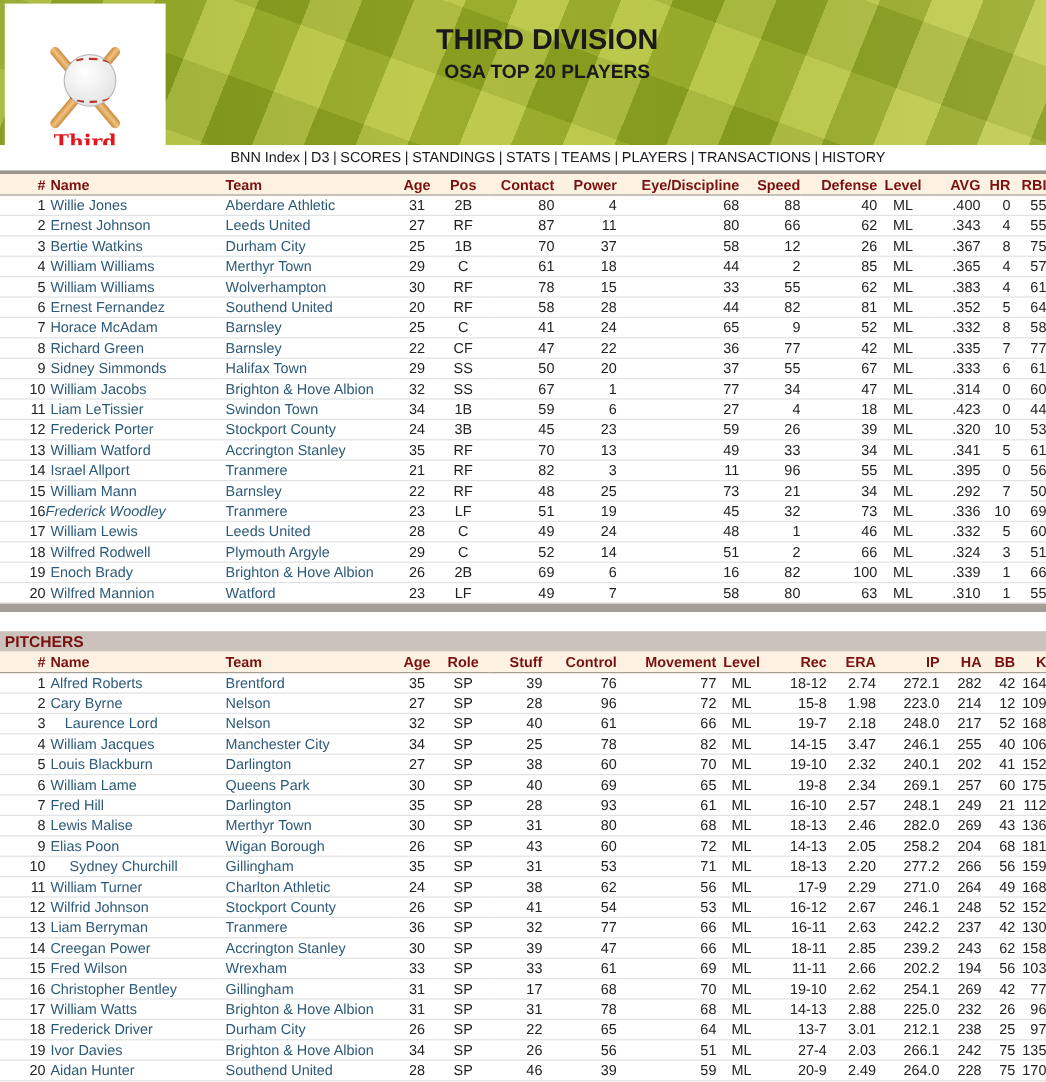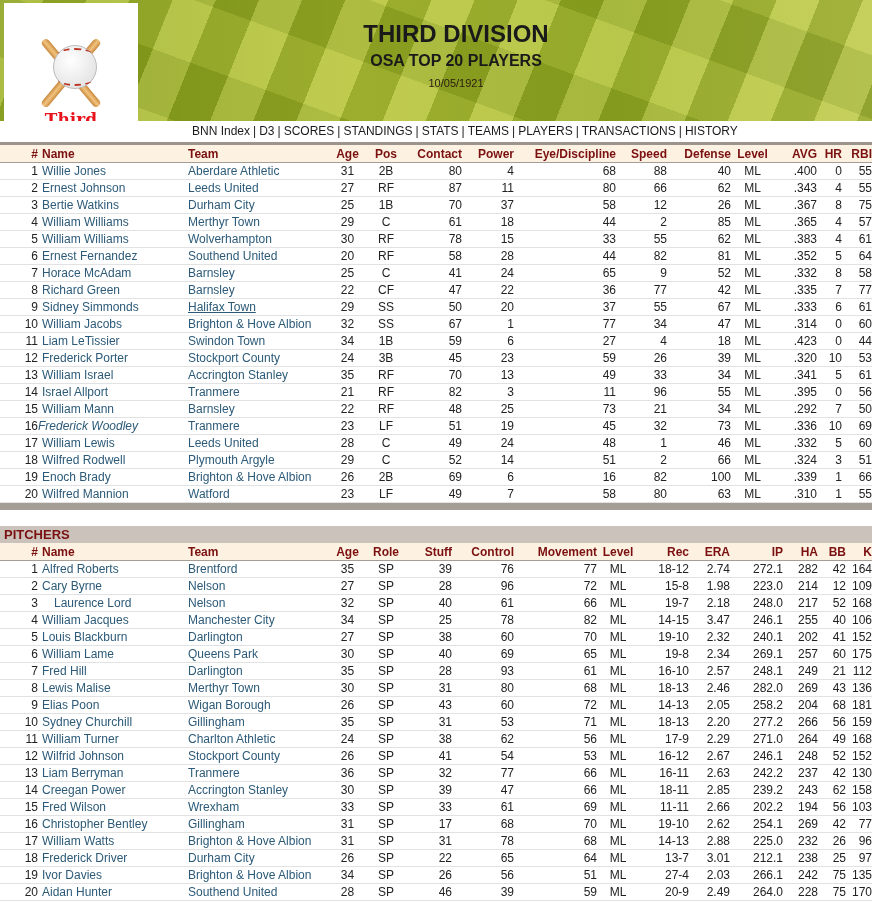--- a/index.html
+++ b/index.html
@@ -43,21 +43,20 @@
 
 <div class="header">
   <div class="logo">
     <div class="bat a"></div>
     <div class="bat b"></div>
     <div class="ball"></div>
     <div class="logo-bot">Third Division</div>
   </div>
   <div class="title">THIRD DIVISION</div>
   <div class="subtitle">OSA TOP 20 PLAYERS</div>
-  <div class="date">10/05/1921</div>
 </div>
 
 <div class="nav">
   <div class="nav-inner" id="nav-inner"><a>BNN Index</a><span class="sep">|</span><a>D3</a><span class="sep">|</span><a>SCORES</a><span class="sep">|</span><a>STANDINGS</a><span class="sep">|</span><a>STATS</a><span class="sep">|</span><a>TEAMS</a><span class="sep">|</span><a>PLAYERS</a><span class="sep">|</span><a>TRANSACTIONS</a><span class="sep">|</span><a>HISTORY</a></div>
 </div>
 <div class="topbar"></div>
 
 <div class="section" style="top:145px">
   <table>
     <colgroup>
@@ -219,21 +218,21 @@
           <td class="r">77</td>
           <td class="r">42</td>
           <td class="c">ML</td>
           <td class="r">.335</td>
           <td class="r">7</td>
           <td class="r">77</td>
         </tr>
         <tr>
           <td class="r" style="padding-right: 0px;">9</td>
           <td class="l link" style="padding-left: 4px;">Sidney Simmonds</td>
-          <td class="l team" style="padding-left: 4px; text-decoration: underline;">Halifax Town</td>
+          <td class="l team" style="padding-left: 4px;">Halifax Town</td>
           <td class="c">29</td>
           <td class="c">SS</td>
           <td class="r">50</td>
           <td class="r">20</td>
           <td class="r">37</td>
           <td class="r">55</td>
           <td class="r">67</td>
           <td class="c">ML</td>
           <td class="r">.333</td>
           <td class="r">6</td>
@@ -282,21 +281,21 @@
           <td class="r">59</td>
           <td class="r">26</td>
           <td class="r">39</td>
           <td class="c">ML</td>
           <td class="r">.320</td>
           <td class="r">10</td>
           <td class="r">53</td>
         </tr>
         <tr>
           <td class="r" style="padding-right: 0px;">13</td>
-          <td class="l link" style="padding-left: 4px;">William Israel</td>
+          <td class="l link" style="padding-left: 4px;">William Watford</td>
           <td class="l team" style="padding-left: 4px;">Accrington Stanley</td>
           <td class="c">35</td>
           <td class="c">RF</td>
           <td class="r">70</td>
           <td class="r">13</td>
           <td class="r">49</td>
           <td class="r">33</td>
           <td class="r">34</td>
           <td class="c">ML</td>
           <td class="r">.341</td>
@@ -608,21 +607,21 @@
           <td class="c">ML</td>
           <td class="r">14-13</td>
           <td class="r">2.05</td>
           <td class="r">258.2</td>
           <td class="r">204</td>
           <td class="r">68</td>
           <td class="r">181</td>
         </tr>
         <tr>
           <td class="r" style="padding-right: 0px;">10</td>
-          <td class="l link" style="padding-left: 4px;">Sydney Churchill</td>
+          <td class="l link" style="padding-left: 20px;">Sydney Churchill</td>
           <td class="l team" style="padding-left: 4px;">Gillingham</td>
           <td class="c">35</td>
           <td class="c">SP</td>
           <td class="r">31</td>
           <td class="r">53</td>
           <td class="r">71</td>
           <td class="c">ML</td>
           <td class="r">18-13</td>
           <td class="r">2.20</td>
           <td class="r">277.2</td>

